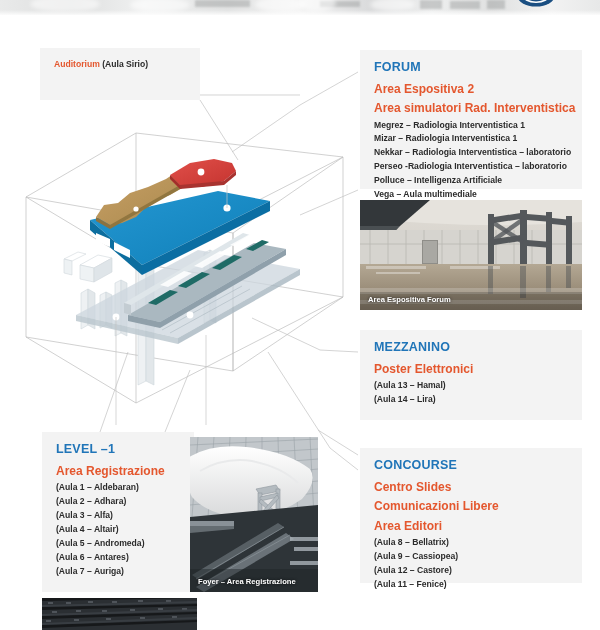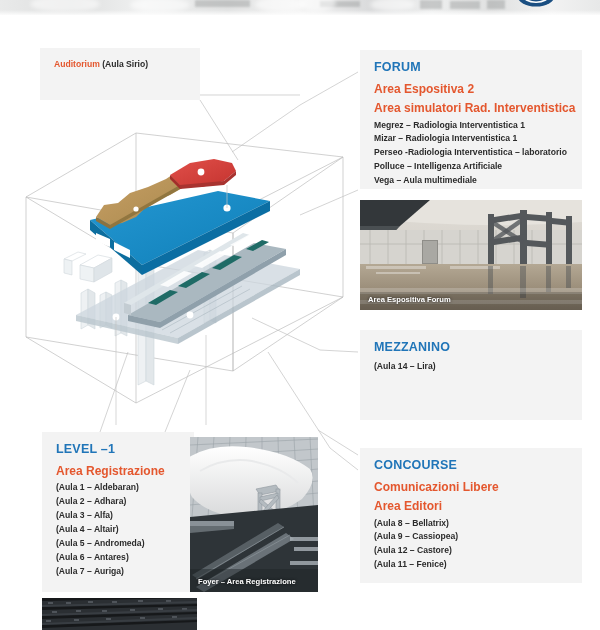--- a/index.html
+++ b/index.html
@@ -288,32 +288,36 @@
       <span class="o">Auditorium</span><span class="d"> (Aula Sirio)</span>
     </div>
   </div>
 
   <div class="panel" id="panel-forum">
     <h2>FORUM</h2>
     <div class="hl">Area Espositiva 2</div>
     <div class="hl">Area simulatori Rad. Interventistica</div>
     <div class="it">Megrez – Radiologia Interventistica 1</div>
     <div class="it">Mizar – Radiologia Interventistica 1</div>
+    <div class="it">Nekkar – Radiologia Interventistica – laboratorio</div>
     <div class="it">Perseo -Radiologia Interventistica – laboratorio</div>
     <div class="it">Polluce – Intelligenza Artificiale</div>
     <div class="it">Vega – Aula multimediale</div>
   </div>
 
   <div class="panel" id="panel-mezz">
     <h2>MEZZANINO</h2>
+    <div class="hl">Poster Elettronici</div>
+    <div class="it">(Aula 13 – Hamal)</div>
     <div class="it">(Aula 14 – Lira)</div>
   </div>
 
   <div class="panel" id="panel-concourse">
     <h2>CONCOURSE</h2>
+    <div class="hl">Centro Slides</div>
     <div class="hl">Comunicazioni Libere</div>
     <div class="hl">Area Editori</div>
     <div class="it">(Aula 8 – Bellatrix)</div>
     <div class="it">(Aula 9 – Cassiopea)</div>
     <div class="it">(Aula 12 – Castore)</div>
     <div class="it">(Aula 11 – Fenice)</div>
   </div>
 
   <div class="panel" id="panel-level1">
     <h2>LEVEL –1</h2>

